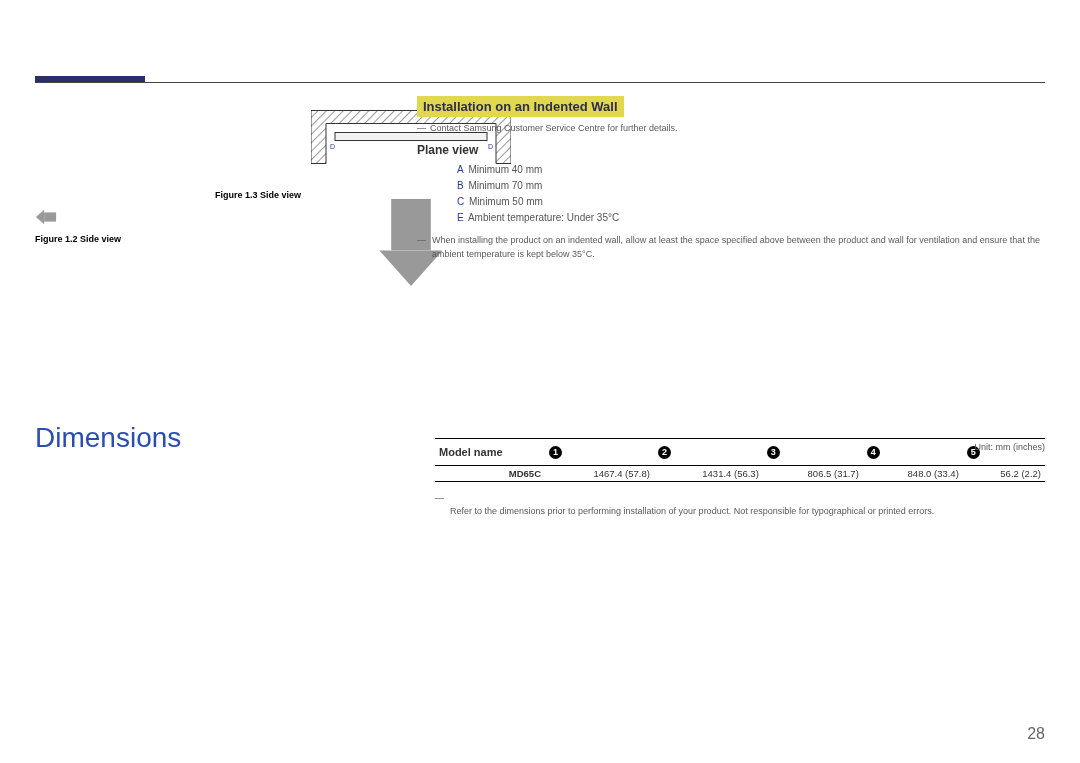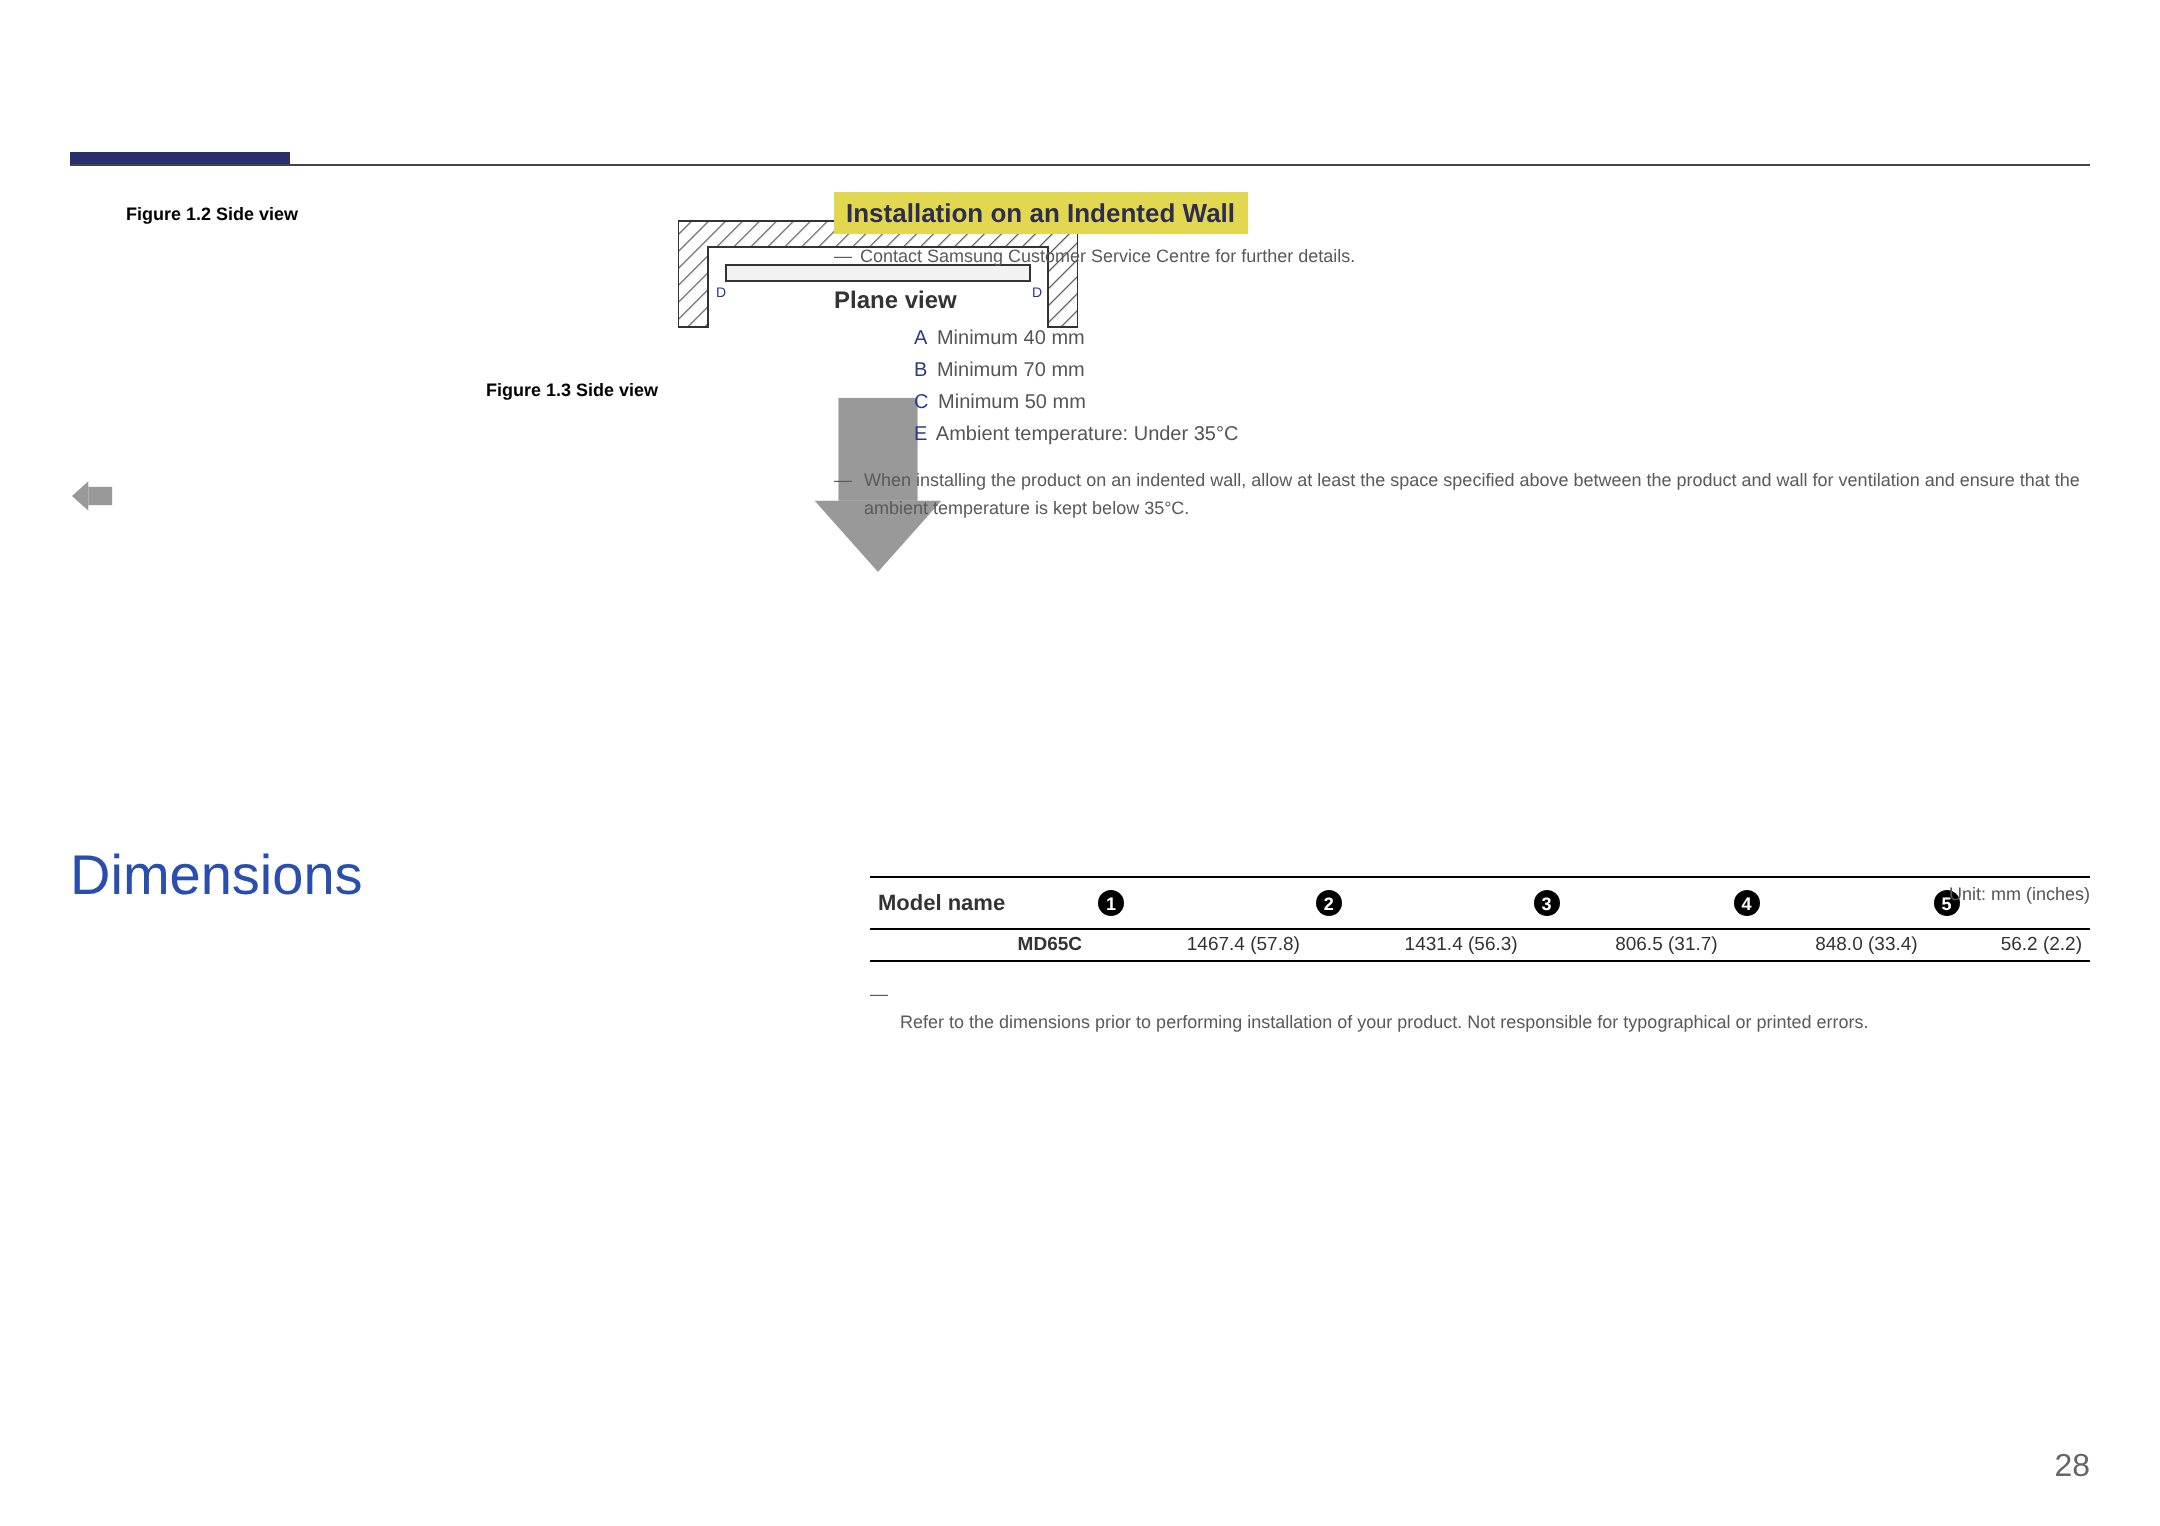--- a/index.html
+++ b/index.html
@@ -165,21 +165,21 @@
   }
 </style>
 </head>
 <body>
 
 <div class="top-accent"></div>
 <div class="top-bar"></div>
 
 <div class="upper">
 
-  <div style="display:flex; ">
+  <div style="display:flex; flex-direction:column;">
     <div class="fig12-row">
       <svg viewBox="0 0 24 24" width="22" height="22" style="margin-top:110px;">
         <rect x="10" y="7" width="13" height="10" fill="#999"></rect>
         <polygon points="1,12 10,4 10,20" fill="#999"></polygon>
       </svg>
       <div class="figbox">
         <svg viewBox="0 0 60 245">
 
           <defs>
             <pattern id="hatch" width="6" height="6" patternUnits="userSpaceOnUse" patternTransform="rotate(45)">

